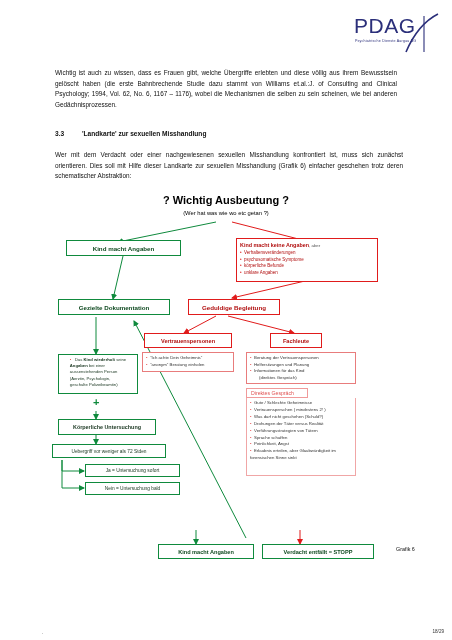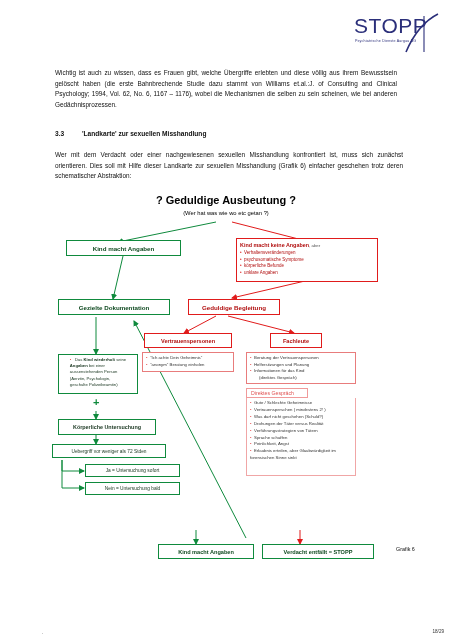--- a/index.html
+++ b/index.html
@@ -76,36 +76,36 @@
   }
   .pagenum{position:absolute;right:8px;bottom:6px;font-size:4.6px;color:#333;}
   .footdot{position:absolute;left:42px;bottom:5px;font-size:5px;color:#333;}
 </style>
 </head>
 <body>
 
 <div class="page">
 
   <div class="logo-wrap">
-    <div class="logo-text">STOPP</div>
+    <div class="logo-text">PDAG</div>
     <div class="logo-sub">Psychiatrische Dienste Aargau AG</div>
     <svg class="logo-swoosh" viewBox="0 0 36 42">
       <path d="M2 40 C 8 26, 18 10, 34 2" fill="none" stroke="#2b2f7a" stroke-width="1.6"></path>
       <path d="M20 4 L20 40" fill="none" stroke="#2b2f7a" stroke-width="1.1"></path>
     </svg>
   </div>
 
   <div class="para" id="para1">Wichtig ist auch zu wissen, dass es Frauen gibt, welche Übergriffe erlebten und diese völlig aus ihrem Bewusstsein gelöscht haben (die erste Bahnbrechende Studie dazu stammt von Williams et.al.:J. of Consulting and Clinical Psychology; 1994, Vol. 62, No. 6, 1167 – 1176), wobei die Mechanismen die selben zu sein scheinen, wie bei anderen Gedächnisprozessen.</div>
   <div class="sec-num">3.3</div>
   <div class="sec-title">'Landkarte' zur sexuellen Misshandlung</div>
   <div class="para" id="para2">Wer mit dem Verdacht oder einer nachgewiesenen sexuellen Misshandlung konfrontiert ist, muss sich zunächst orientieren. Dies soll mit Hilfe dieser Landkarte  zur sexuellen Misshandlung (Grafik 6) einfacher geschehen trotz deren schematischer Abstraktion:</div>
 
   <div class="diagram">
 
-    <div class="dg-title">? Geduldige Ausbeutung ?</div>
+    <div class="dg-title">? Wichtig Ausbeutung ?</div>
     <div class="dg-sub">(Wer hat was wie wo etc getan ?)</div>
 
     <svg class="arrows">
       <defs>
         <marker id="ag" markerWidth="6" markerHeight="6" refX="5" refY="3" orient="auto">
           <path d="M0,0 L6,3 L0,6 z" fill="#0f8a3d"></path>
         </marker>
         <marker id="ar" markerWidth="6" markerHeight="6" refX="5" refY="3" orient="auto">
           <path d="M0,0 L6,3 L0,6 z" fill="#e01b1b"></path>
         </marker>

